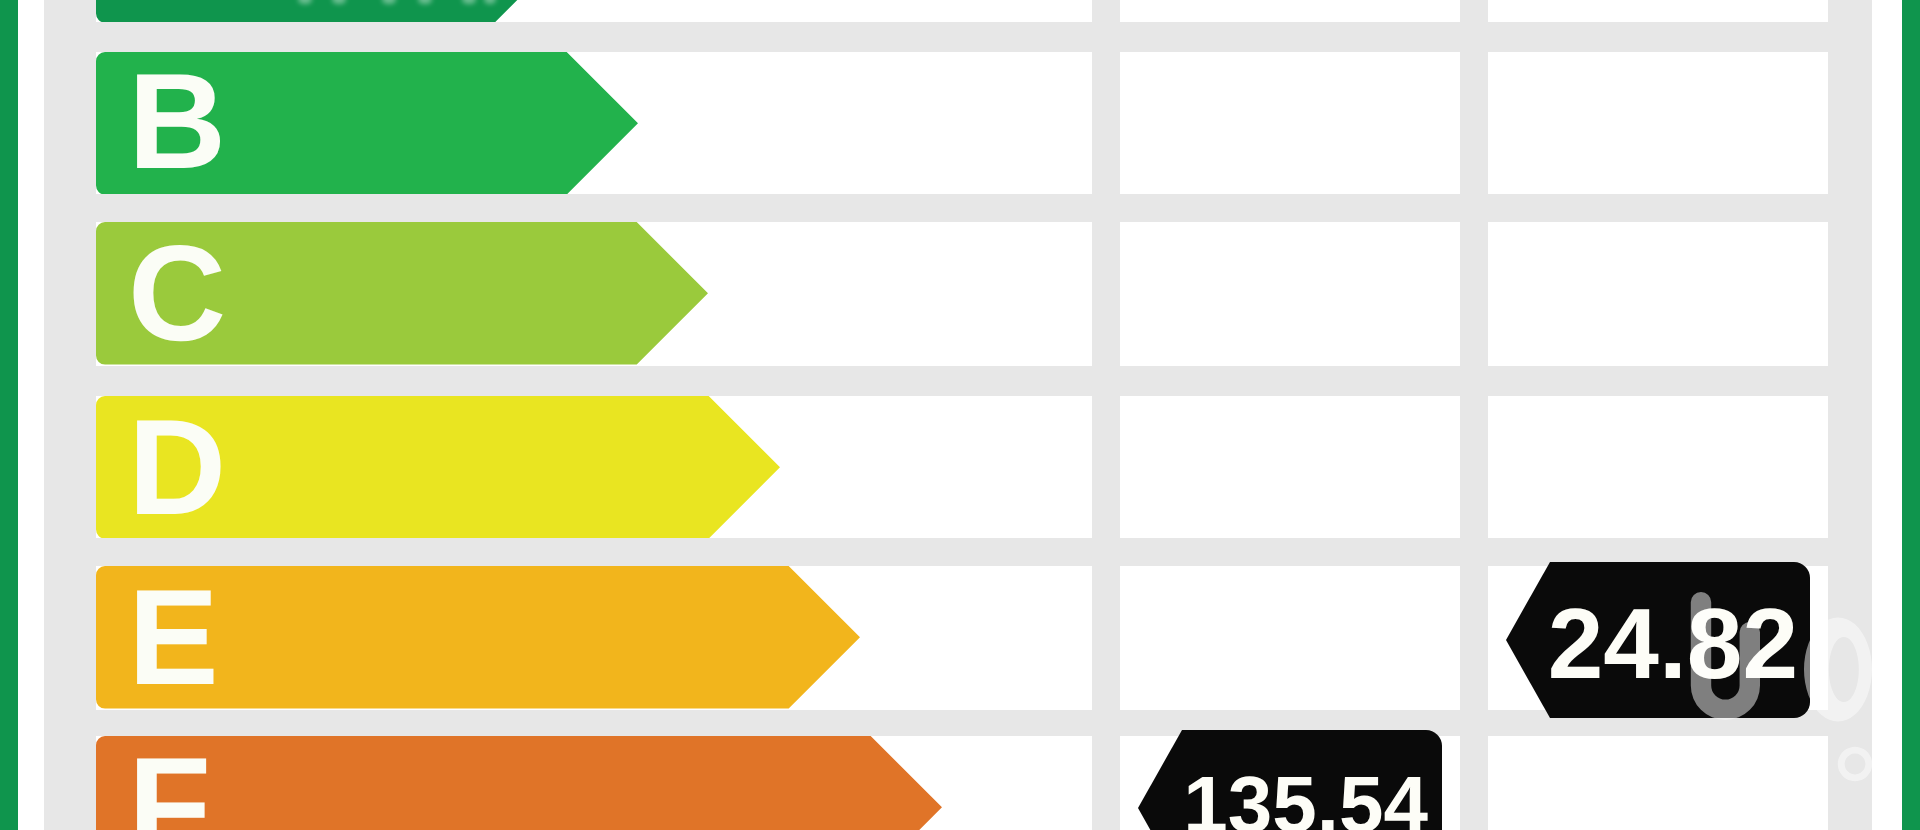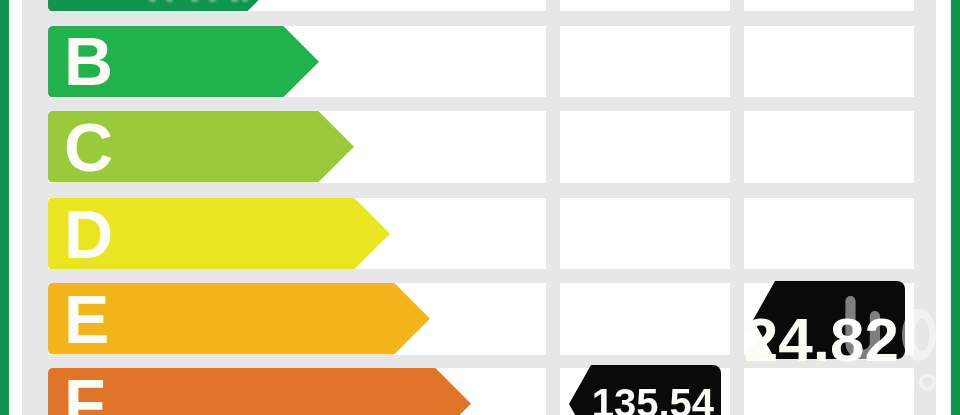--- a/index.html
+++ b/index.html
@@ -134,21 +134,21 @@
       <div class="tgmark" style="left: 191px; top: -3.5px; width: 7px; height: 5px; background: rgb(233, 247, 238);"></div>
       <div class="tgmark" style="left: 209px; top: -3.5px; width: 7px; height: 5px; background: rgb(233, 247, 238);"></div>
       <div class="tgmark" style="left: 231px; top: -3.5px; width: 7px; height: 5px; background: rgb(233, 247, 238);"></div>
       <div class="tgmark" style="left: 242px; top: -3.5px; width: 6px; height: 5px; background: rgb(233, 247, 238);"></div>
     </div>
   <div id="badges">
       <div class="badge" style="left: 753px; top: 281px; width: 152px; height: 78px;">
         <svg width="152" height="78" viewBox="0 0 152 78">
           <path d="M22,0 H144 A8,8 0 0 1 152,8 V70 A8,8 0 0 1 144,78 H22 L0,39 Z" fill="#0a0a0a"></path>
         </svg>
-        <span class="num" style="font-size: 62px; top: 28px; right: 6.015px;">24.82</span>
+        <span class="num" style="font-size: 50px; top: 16px; right: 6.015px;">24.82</span>
       </div>
       <div class="badge" style="left: 569px; top: 365px; width: 152px; height: 78px;">
         <svg width="152" height="78" viewBox="0 0 152 78">
           <path d="M22,0 H144 A8,8 0 0 1 152,8 V70 A8,8 0 0 1 144,78 H22 L0,39 Z" fill="#0a0a0a"></path>
         </svg>
         <span class="num" style="font-size: 40px; top: 17.66px; right: 7.012px;">135.54</span>
       </div>
     </div>
   <svg class="wm" id="watermark" width="960" height="415" viewBox="0 0 960 415">
     <g fill="#ffffff" fill-opacity="0.48">

